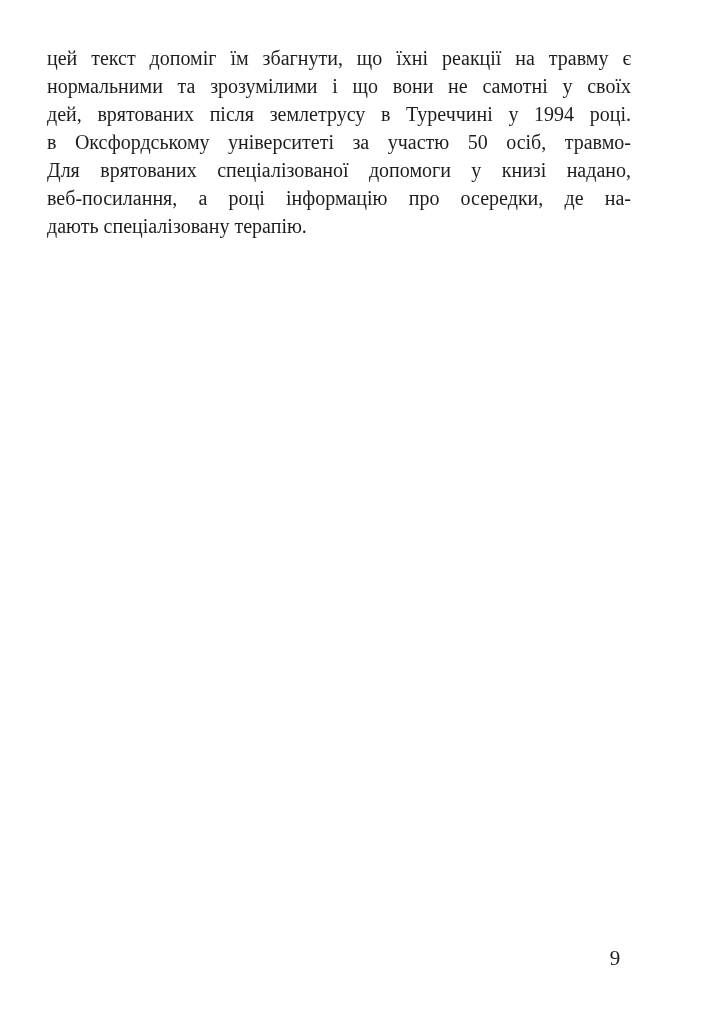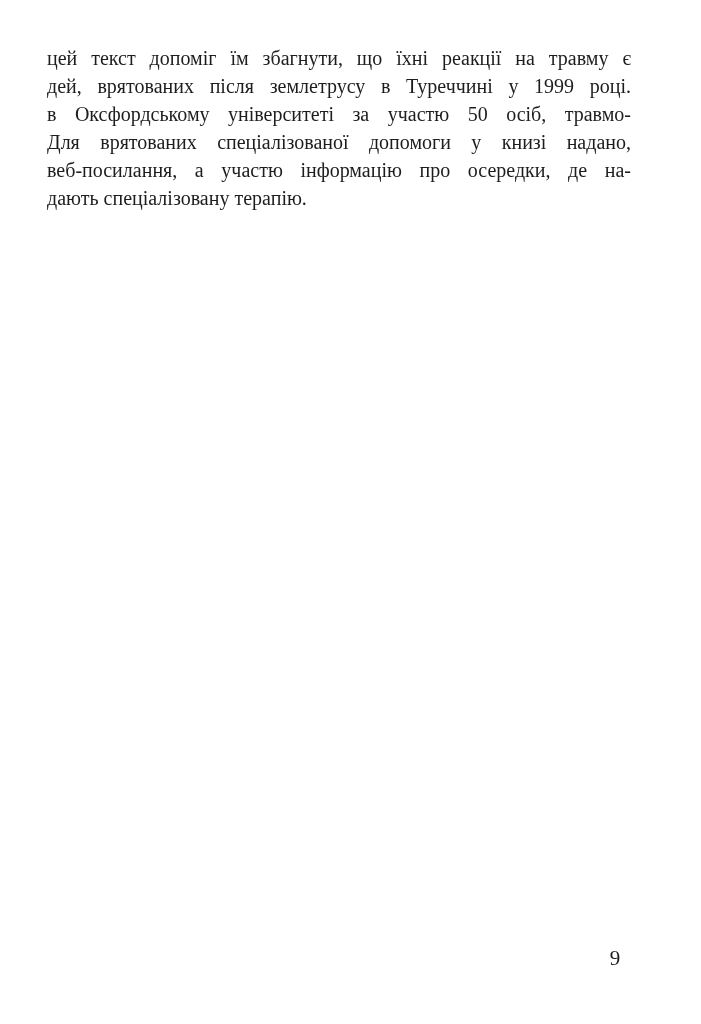--- a/index.html
+++ b/index.html
@@ -52,22 +52,23 @@
     color: #1d1d1d;
   }
 </style>
 </head>
 <body>
 
 <div class="scan-page">
 
   <div class="text-block">
     <div class="text-line">цей текст допоміг їм збагнути, що їхні реакції на травму є</div>
-    <div class="text-line">дей, врятованих після землетрусу в Туреччині у 1999 році.</div>
+    <div class="text-line">нормальними та зрозумілими і що вони не самотні у своїх</div>
+    <div class="text-line">дей, врятованих після землетрусу в Туреччині у 1994 році.</div>
     <div class="text-line">в Оксфордському університеті за участю 50 осіб, травмо-</div>
     <div class="text-line">Для врятованих спеціалізованої допомоги у книзі надано,</div>
-    <div class="text-line">веб-посилання, а участю інформацію про осередки, де на-</div>
+    <div class="text-line">веб-посилання, а році інформацію про осередки, де на-</div>
     <div class="text-line last-line">дають спеціалізовану терапію.</div>
   </div>
 
   <div class="page-number">9</div>
 
 </div>
 
 </body></html>

